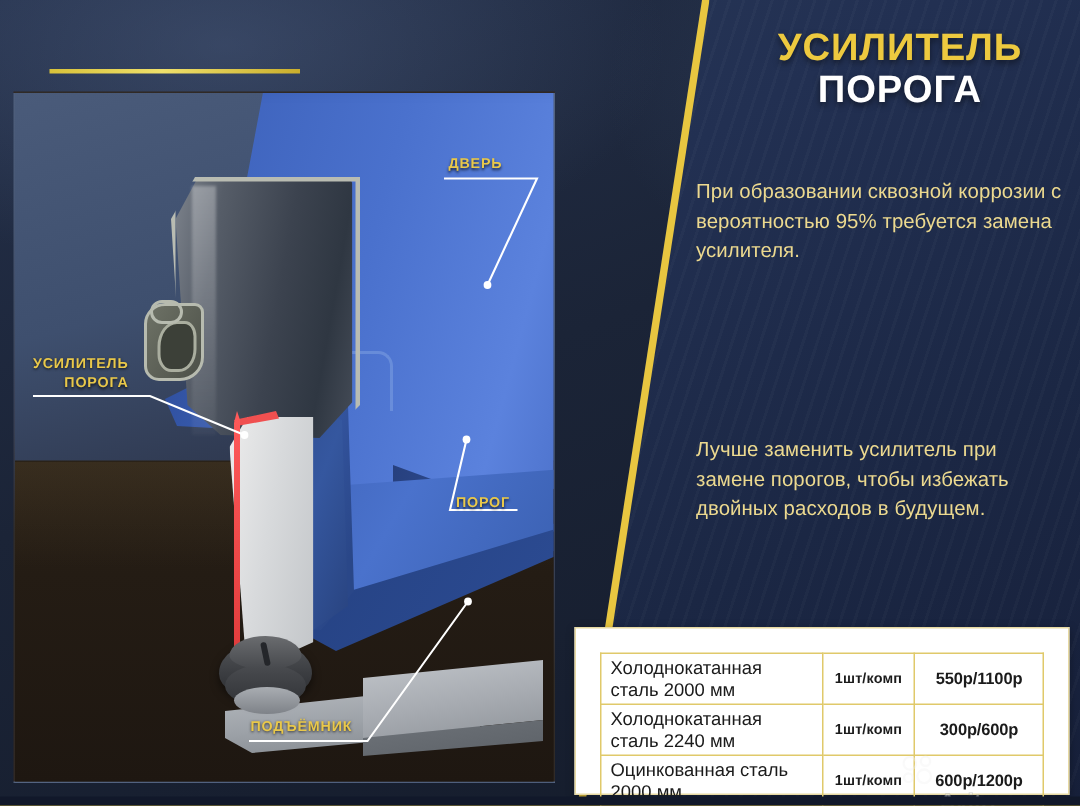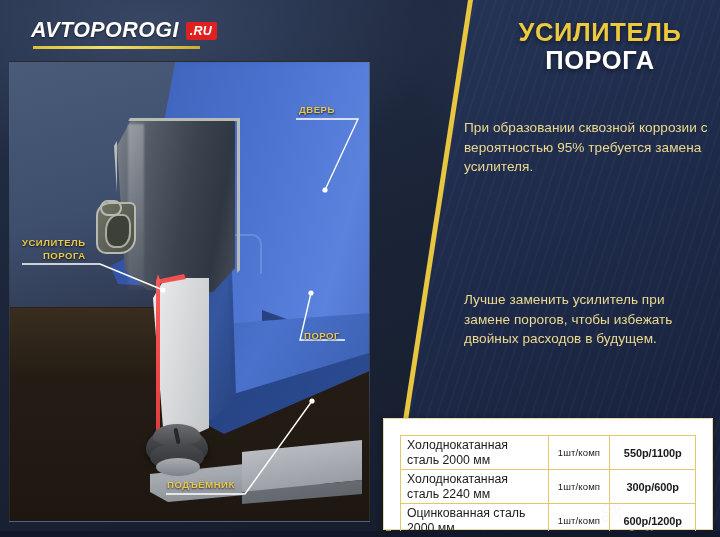--- a/index.html
+++ b/index.html
@@ -249,21 +249,21 @@
   }
   table.price {
     width:100%; height:100%; border-collapse:collapse;
     table-layout:fixed;
   }
   table.price td {
     border:1px solid #e0c96a; vertical-align:middle;
     padding:2px 6px; color:#1b1b1b;
   }
   td.c-name { width:50%; font-size:12.3px; line-height:14.5px; }
-  td.c-qty  { width:21%; font-size:9.6px; text-align:center; letter-spacing:.1px; }
+  td.c-qty  { width:21%; font-size:9.6px; text-align:center; letter-spacing:.1px;font-weight:bold; }
   td.c-price{ width:29%; font-size:11px; font-weight:bold; text-align:center; letter-spacing:-.1px; }
 
   
   .watermark {
     position:absolute; left:601px; top:500px; width:112px; height:26px;
     display:flex; align-items:center; gap:3px; opacity:.40;
   }
   .wm-logo { width:22px; height:20px; flex:none; }
   .wm-text {
     font-size:16px; font-weight:bold; color:#f2f2f2; letter-spacing:-.4px;margin-top:45px;
@@ -368,24 +368,20 @@
         </tr>
         <tr>
           <td class="c-name">Оцинкованная сталь 2000 мм</td>
           <td class="c-qty">1шт/комп</td>
           <td class="c-price">600р/1200р</td>
         </tr>
       </tbody>
     </table>
   </div>
 
-  <div class="logo">
-    <span class="logo-word">AVTOPOROGI</span>
-    <span class="logo-ru">.RU</span>
-  </div>
   <div class="logo-bar"></div>
 
   <div class="watermark">
     <svg class="wm-logo" viewBox="0 0 24 22">
       <circle cx="6" cy="6.5" r="4.6" fill="none" stroke="#f2f2f2" stroke-width="1.7"></circle>
       <circle cx="17.5" cy="5" r="3.4" fill="none" stroke="#f2f2f2" stroke-width="1.7"></circle>
       <circle cx="5" cy="17" r="3.2" fill="none" stroke="#f2f2f2" stroke-width="1.7"></circle>
       <circle cx="16.5" cy="16" r="5" fill="none" stroke="#f2f2f2" stroke-width="1.7"></circle>
     </svg>
     <span class="wm-text">Avito</span>

